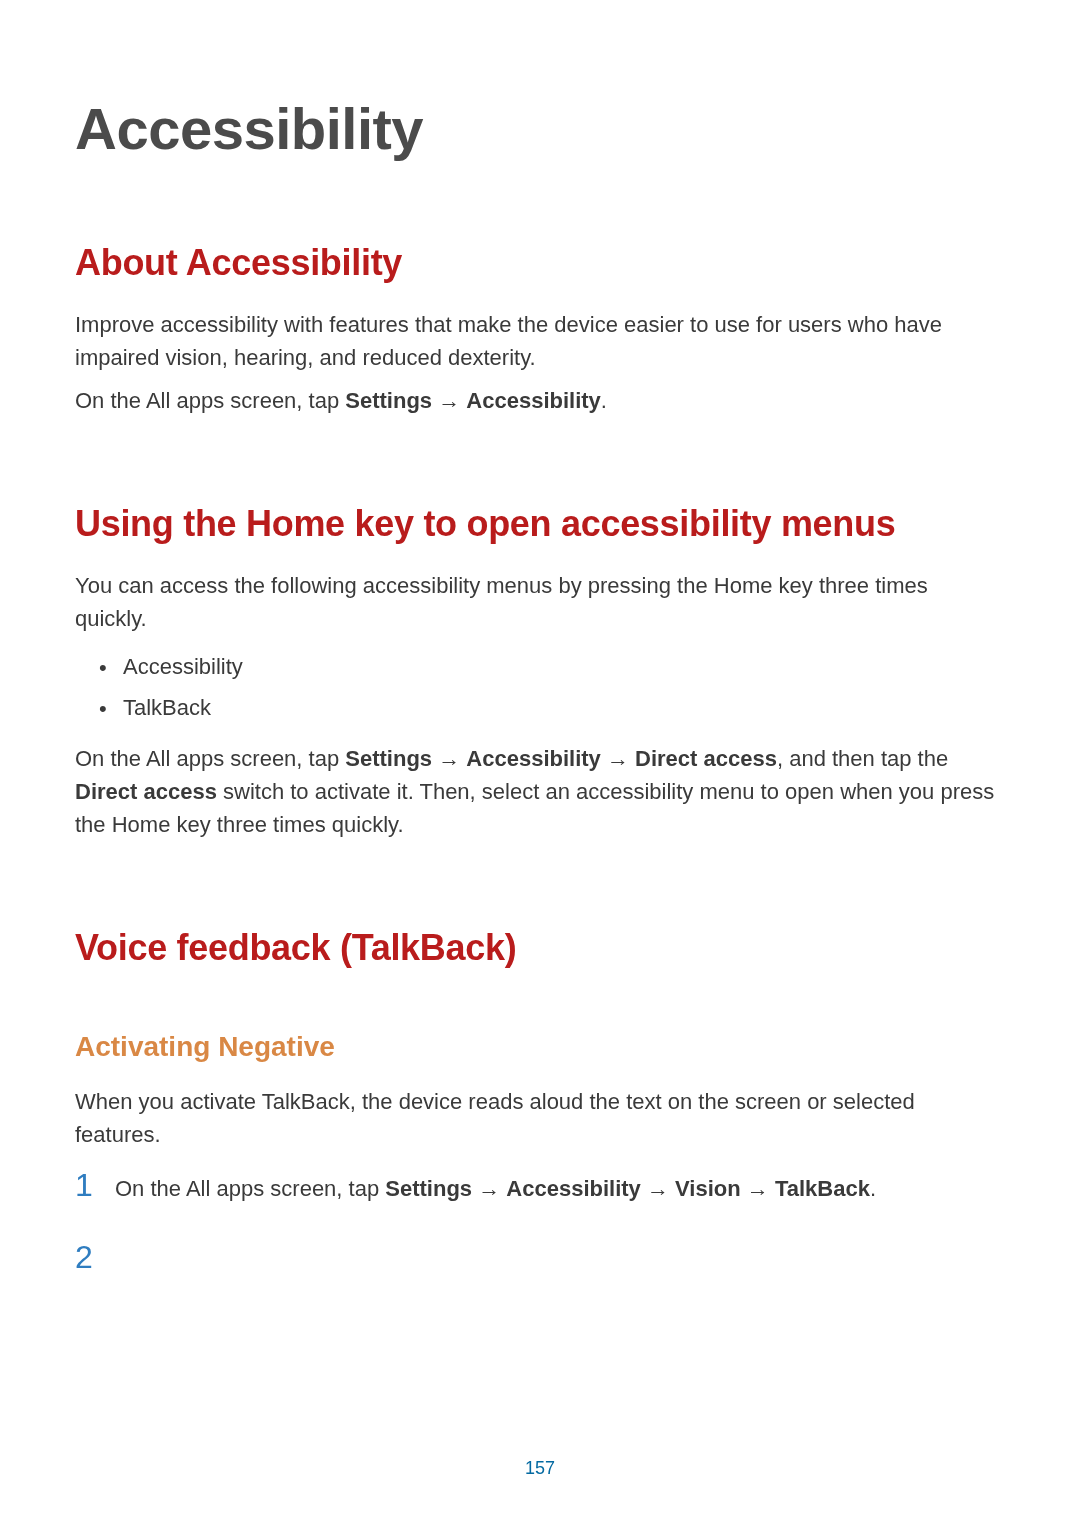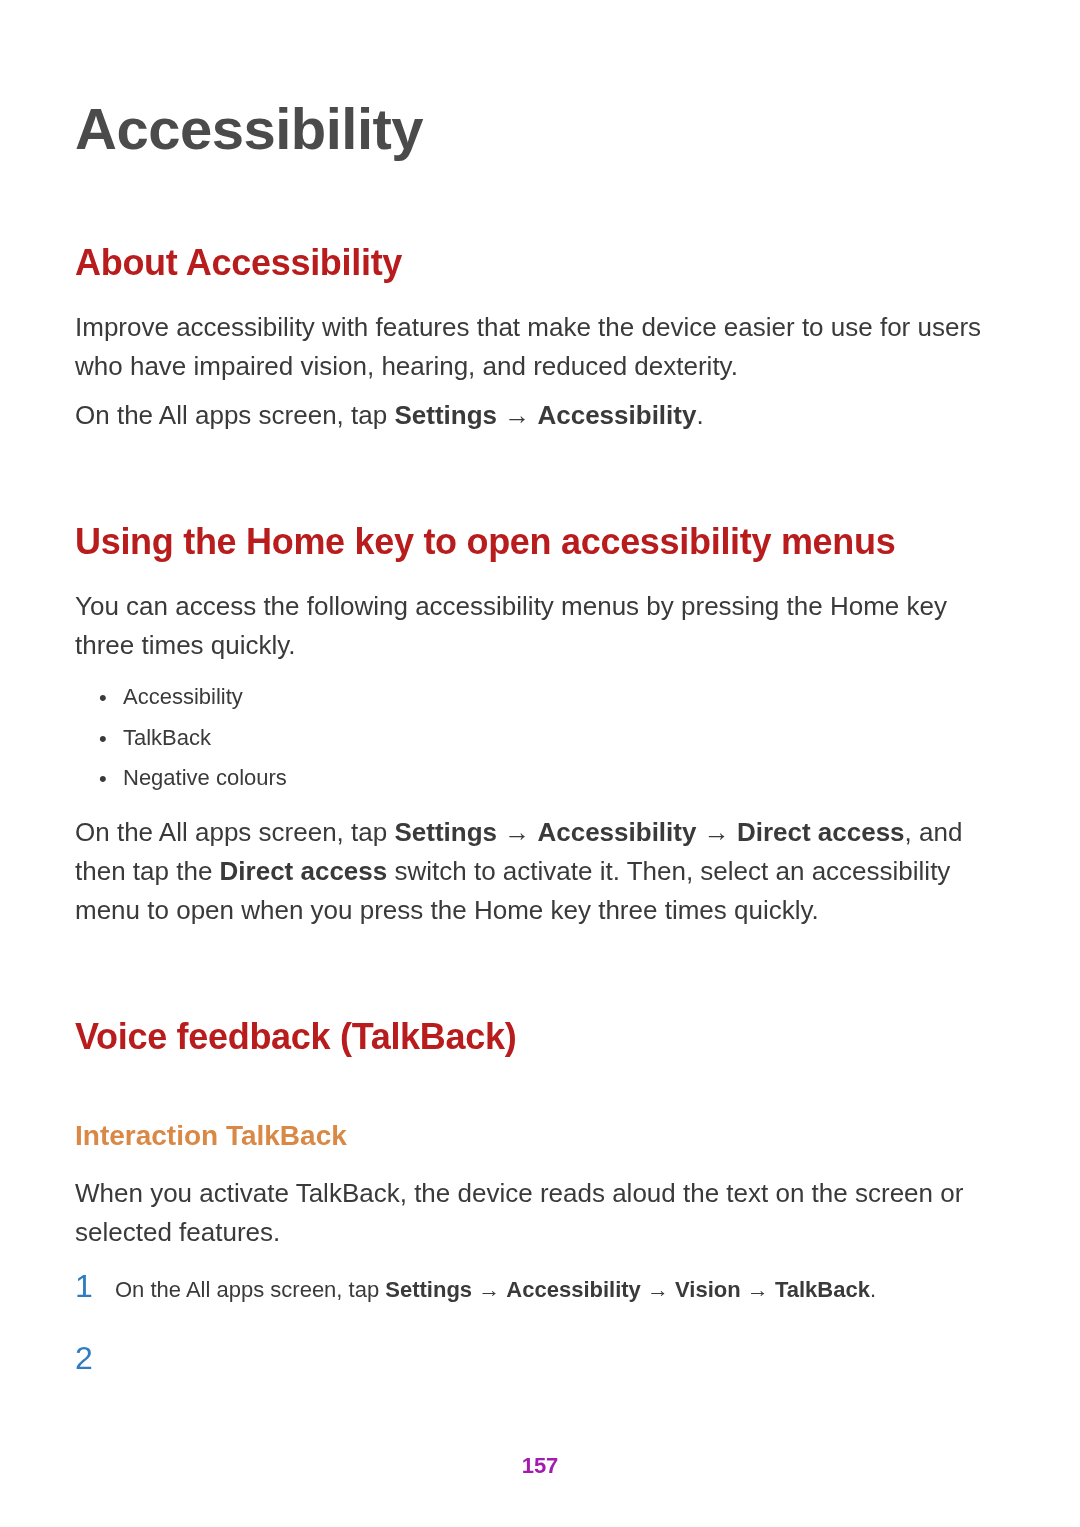--- a/index.html
+++ b/index.html
@@ -32,21 +32,21 @@
       letter-spacing: -0.3px;
     }
     h3.subsection-heading {
       font-size: 28px;
       font-weight: 700;
       color: #d98845;
       margin-top: 18px;
       margin-bottom: 22px;
     }
     p.body-text {
-      font-size: 26px;
+      font-size: 22px;
       line-height: 1.5;
       color: #3a3a3a;
       margin-bottom: 10px;
     }
     .spacer-lg {
       height: 48px;
     }
     .spacer-md {
       height: 20px;
     }
@@ -92,54 +92,52 @@
     }
     .bold {
       font-weight: 700;
     }
     .page-number {
       position: absolute;
       bottom: 48px;
       left: 0;
       width: 100%;
       text-align: center;
-      font-size: 22px;
-      color: #a21caf;
-      font-weight: bold;
+      font-size: 18px;
+      color: #0369a1;
     }
   </style>
 </head>
 <body>
 
 <h1 class="page-title">Accessibility</h1>
 
 <h2 class="section-heading">About Accessibility</h2>
 <p class="body-text">Improve accessibility with features that make the device easier to use for users who have impaired vision, hearing, and reduced dexterity.</p>
 <p class="body-text">
   <span>On the All apps screen, tap </span><span class="bold">Settings</span><span> → </span><span class="bold">Accessibility</span><span>.</span>
 </p>
 
 <div class="spacer-lg"></div>
 
 <h2 class="section-heading">Using the Home key to open accessibility menus</h2>
 <p class="body-text">You can access the following accessibility menus by pressing the Home key three times quickly.</p>
 <ul class="bullet-list">
   <li>Accessibility</li>
   <li>TalkBack</li>
-  <li>Negative colours</li>
 </ul>
 <p class="body-text">
   <span>On the All apps screen, tap </span><span class="bold">Settings</span><span> → </span><span class="bold">Accessibility</span><span> → </span><span class="bold">Direct access</span><span>, and then tap the </span><span class="bold">Direct access</span><span> switch to activate it. Then, select an accessibility menu to open when you press the Home key three times quickly.</span>
 </p>
 
 <div class="spacer-lg"></div>
 
 <h2 class="section-heading">Voice feedback (TalkBack)</h2>
 <div class="spacer-md"></div>
-<h3 class="subsection-heading">Interaction TalkBack</h3>
+<h3 class="subsection-heading">Activating Negative</h3>
 <p class="body-text">When you activate TalkBack, the device reads aloud the text on the screen or selected features.</p>
 
 <ol class="numbered-list">
   <li>
     <span class="num">1</span>
     <span>
       <span>On the All apps screen, tap </span><span class="bold">Settings</span><span> → </span><span class="bold">Accessibility</span><span> → </span><span class="bold">Vision</span><span> → </span><span class="bold">TalkBack</span><span>.</span>
     </span>
   </li>
   <li>

